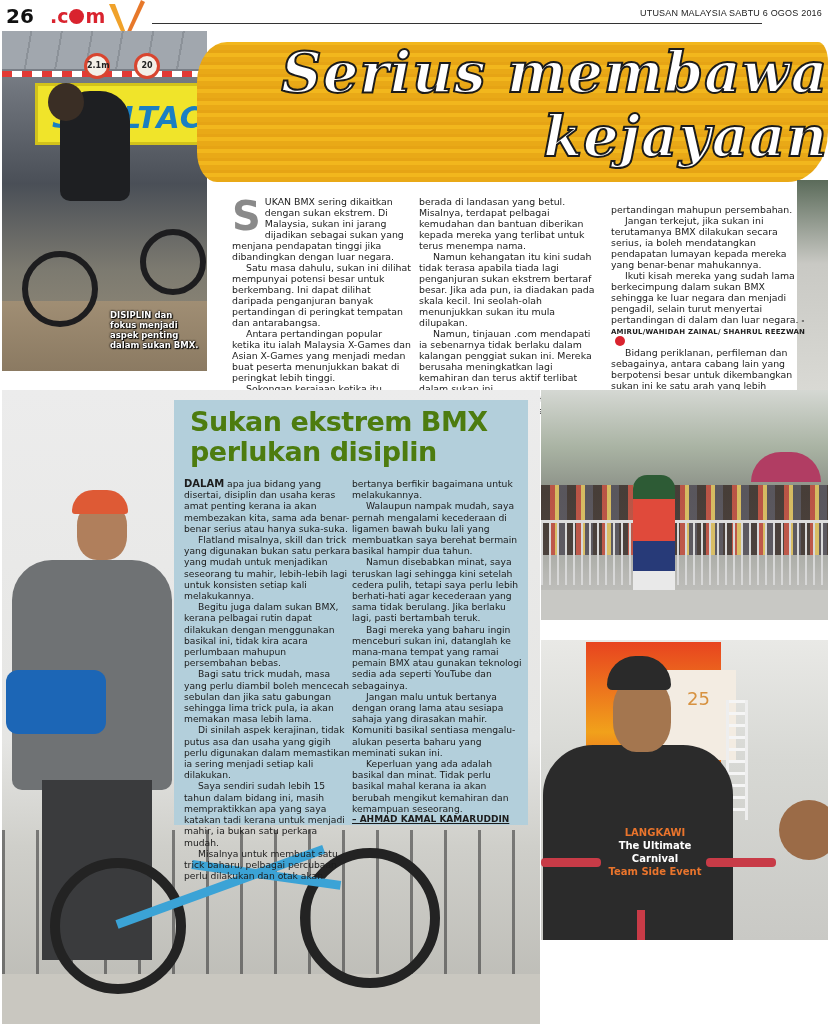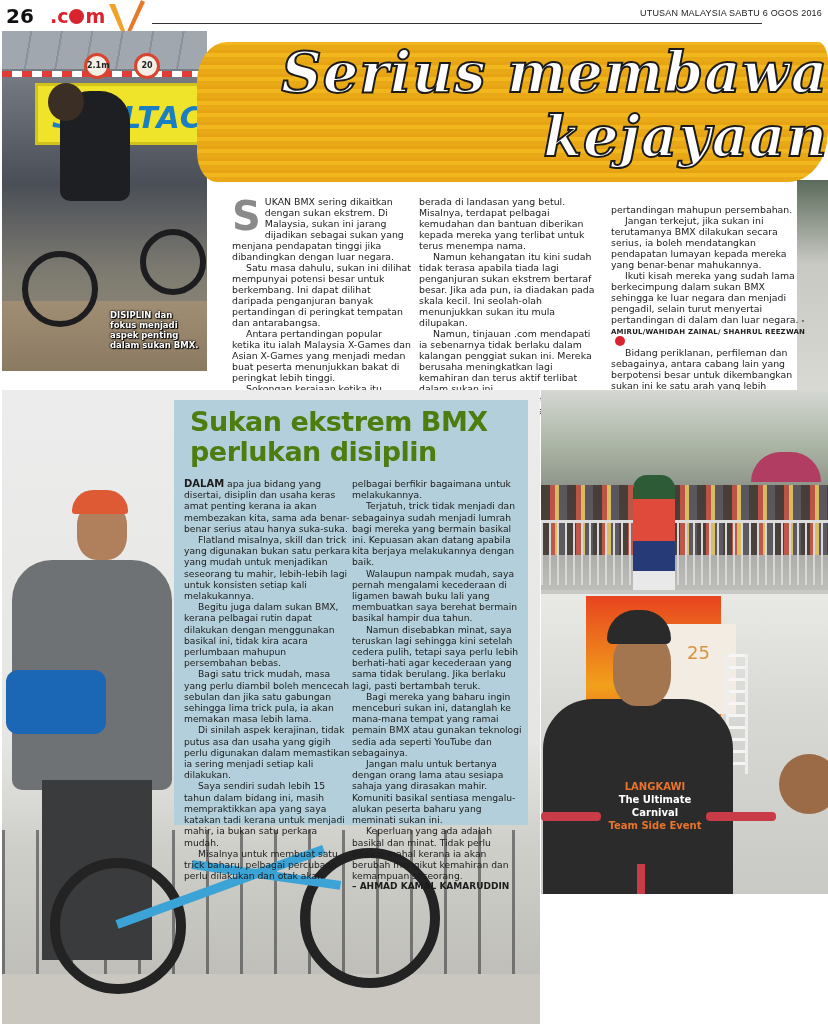--- a/index.html
+++ b/index.html
@@ -59,32 +59,32 @@
   .photo-bl .railing { position:absolute; left:0; top:440px; width:540px; height:150px; background: repeating-linear-gradient(90deg, rgba(60,60,60,0.6) 0 3px, transparent 3px 34px); }
   .photo-bl .wheel { position:absolute; border:10px solid #232323; border-radius:50%; }
   .photo-bl .frame { position:absolute; height:9px; background:#3ba3d6; transform-origin: left center; }
   .photo-bl .ground { position:absolute; left:0; bottom:0; width:100%; height:50px; background:#c9c7c0; }
 
   
   .box { position:absolute; left:174px; top:400px; width:354px; height:425px; background:#b3cfdb; }
   .box-title { position:absolute; left:190px; top:407px; width:330px; font: bold 27px "DejaVu Sans", sans-serif; line-height: 30px; color:#4d7c0f; letter-spacing: -0.5px; }
   .bcol { font-size: 9.2px; line-height: 11.2px; }
   .lead { font-weight: bold; font-size: 10px; }
-  .sig { font: bold 9px "DejaVu Sans", sans-serif; }
+  .sig { font: bold 9px "DejaVu Sans", sans-serif; text-decoration: underline; }
 
   
   .photo-mr { position:absolute; left:541px; top:390px; width:287px; height:230px; overflow:hidden;
     background: linear-gradient(180deg,#d5d8d3 0%,#a9b3a3 25%,#8a8f86 45%,#b7b7b3 80%,#c9c9c6 100%); }
   .photo-mr .crowd { position:absolute; left:0; top:95px; width:100%; height:70px; background: repeating-linear-gradient(90deg,#3b2f2a 0 9px,#c24a3a 9px 14px,#e2c25b 14px 18px,#504c55 18px 26px); opacity:.85; }
   .photo-mr .fence { position:absolute; left:0; top:130px; width:100%; height:65px; background: repeating-linear-gradient(90deg,#d8d8d8 0 2px, transparent 2px 8px); border-top:3px solid #ddd; }
   .photo-mr .person { position:absolute; left:92px; top:85px; width:42px; height:120px; background: linear-gradient(180deg,#2d5b35 0 20%,#e04a3b 20% 55%,#273a78 55% 80%,#e9e9e9 80%); border-radius: 14px 14px 3px 3px; }
   .photo-mr .umbrella { position:absolute; left:210px; top:62px; width:70px; height:30px; border-radius: 40px 40px 0 0; background:#b13d63; }
   .photo-mr .road { position:absolute; left:0; bottom:0; width:100%; height:30px; background:#c8c8c4; }
 
-  .photo-br { position:absolute; left:541px; top:594px; width:287px; height:300px; overflow:hidden;
+  .photo-br { position:absolute; left:541px; top:640px; width:287px; height:300px; overflow:hidden;
     background: linear-gradient(180deg,#e9e9e6 0%,#d7d8d4 40%,#c9c9c5 100%); }
   .photo-br .sign { position:absolute; left:45px; top:2px; width:135px; height:150px; background: linear-gradient(180deg,#e8441f,#f1a11b 60%,#e64a24); }
   .photo-br .panel { position:absolute; left:120px; top:30px; width:75px; height:90px; background:#f3ece2; font: 18px "DejaVu Sans", sans-serif; color:#d79240; text-align:center; padding-top: 18px; }
   .photo-br .ladder { position:absolute; left:185px; top:60px; width:22px; height:120px; background: repeating-linear-gradient(180deg,#f5f5f5 0 3px, transparent 3px 12px); border-left:3px solid #eee; border-right:3px solid #eee; }
   .photo-br .cap { position:absolute; left:66px; top:16px; width:64px; height:34px; background:#2a2a2a; border-radius: 32px 32px 6px 6px; }
   .photo-br .face { position:absolute; left:72px; top:38px; width:58px; height:74px; background:#a4764f; border-radius: 40%; }
   .photo-br .shirt { position:absolute; left:2px; top:105px; width:190px; height:240px; background:#2b2b2b; border-radius: 50px 50px 6px 6px; }
   .photo-br .shirt-text { position:absolute; left:54px; top:186px; width:120px; text-align:center; font: bold 10px "DejaVu Sans", sans-serif; color:#fff; line-height: 13px; }
   .photo-br .shirt-text .o { color:#e9742c; }
   .photo-br .bar { position:absolute; top:218px; height:9px; background:#c83b47; border-radius:4px; }
@@ -169,22 +169,21 @@
 <div class="col bcol" style="left:184px; top:478px; width:168px;">
   <p class="first"><span class="lead">DALAM</span><span> apa jua bidang yang disertai, disiplin dan usaha keras amat penting kerana ia akan membezakan kita, sama ada benar-benar serius atau hanya suka-suka.</span></p>
   <p>Flatland misalnya, skill dan trick yang digunakan bukan satu perkara yang mudah untuk menjadikan seseorang tu mahir, lebih-lebih lagi untuk konsisten setiap kali melakukannya.</p>
   <p>Begitu juga dalam  sukan BMX, kerana pelbagai rutin dapat dilakukan dengan menggunakan basikal ini, tidak kira acara perlumbaan mahupun persembahan bebas.</p>
   <p>Bagi satu  trick mudah, masa yang perlu diambil boleh mencecah sebulan dan jika satu gabungan sehingga lima trick pula, ia akan memakan masa lebih lama.</p>
   <p>Di sinilah aspek kerajinan, tidak putus asa dan usaha yang gigih perlu digunakan dalam memastikan ia sering menjadi setiap kali dilakukan.</p>
   <p>Saya sendiri sudah lebih 15 tahun dalam bidang ini, masih mempraktikkan apa yang saya katakan tadi kerana untuk menjadi mahir, ia bukan satu perkara mudah.</p>
   <p>Misalnya untuk membuat satu trick baharu, pelbagai percubaan perlu dilakukan dan otak akan</p>
 </div>
 <div class="col bcol" style="left:352px; top:478px; width:170px;">
-  <p class="first">pelbagai berfikir bagaimana untuk melakukannya.</p>
-  <p>Terjatuh, trick tidak menjadi dan sebagainya sudah menjadi lumrah bagi mereka yang bermain basikal ini. Kepuasan akan datang apabila kita berjaya melakukannya dengan baik.</p>
+  <p class="first">bertanya berfikir bagaimana untuk melakukannya.</p>
   <p>Walaupun nampak mudah,  saya pernah mengalami kecederaan di ligamen bawah buku lali yang membuatkan saya berehat bermain basikal hampir dua tahun.</p>
   <p>Namun disebabkan minat, saya teruskan lagi sehingga kini setelah cedera pulih, tetapi saya perlu lebih berhati-hati agar kecederaan yang sama tidak berulang. Jika berlaku lagi, pasti bertambah teruk.</p>
   <p>Bagi mereka yang baharu ingin menceburi sukan  ini, datanglah ke mana-mana tempat yang ramai pemain BMX atau gunakan teknologi sedia  ada seperti YouTube dan sebagainya.</p>
   <p>Jangan malu untuk bertanya dengan orang  lama atau sesiapa sahaja yang dirasakan mahir. Komuniti basikal sentiasa mengalu-alukan peserta baharu yang meminati  sukan ini.</p>
   <p>Keperluan yang ada adalah basikal dan minat. Tidak perlu basikal mahal kerana ia akan berubah mengikut kemahiran dan kemampuan seseorang.</p>
   <p class="first sig">– AHMAD KAMAL KAMARUDDIN</p>
 </div>
 
 <div class="photo-mr">
   <div class="umbrella"></div>

